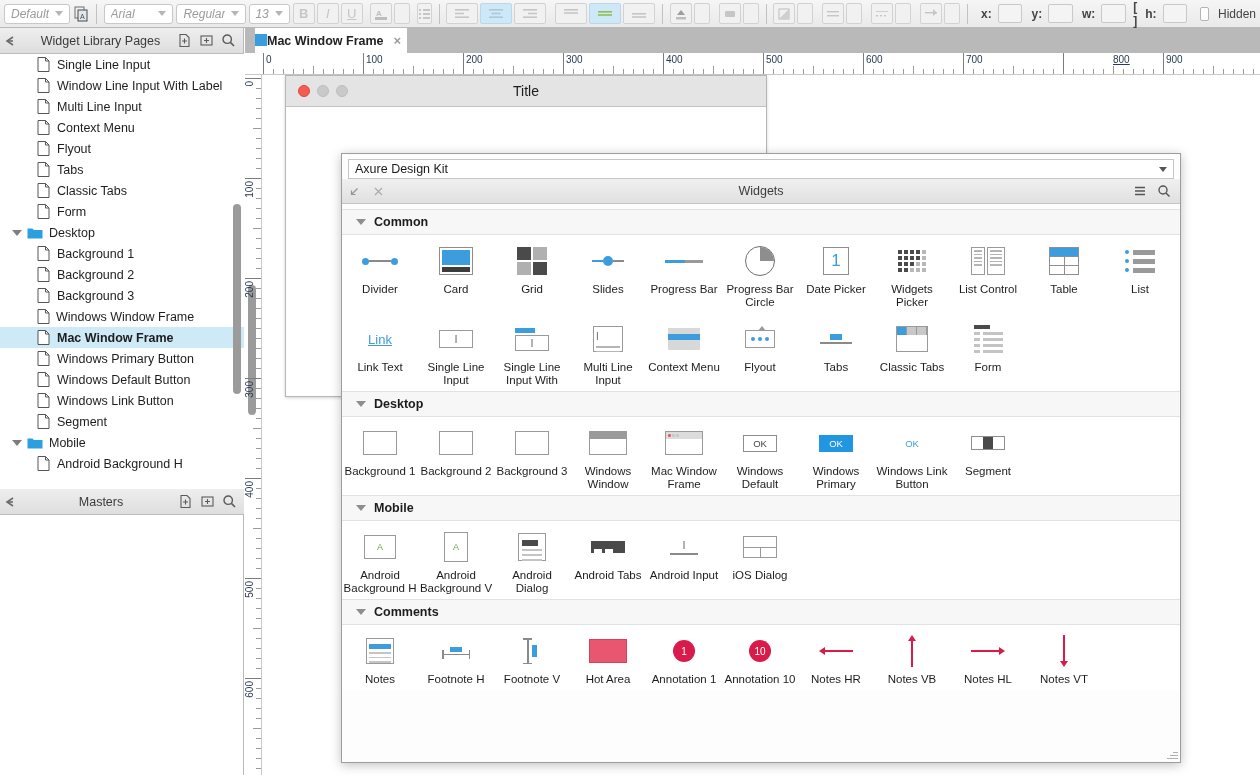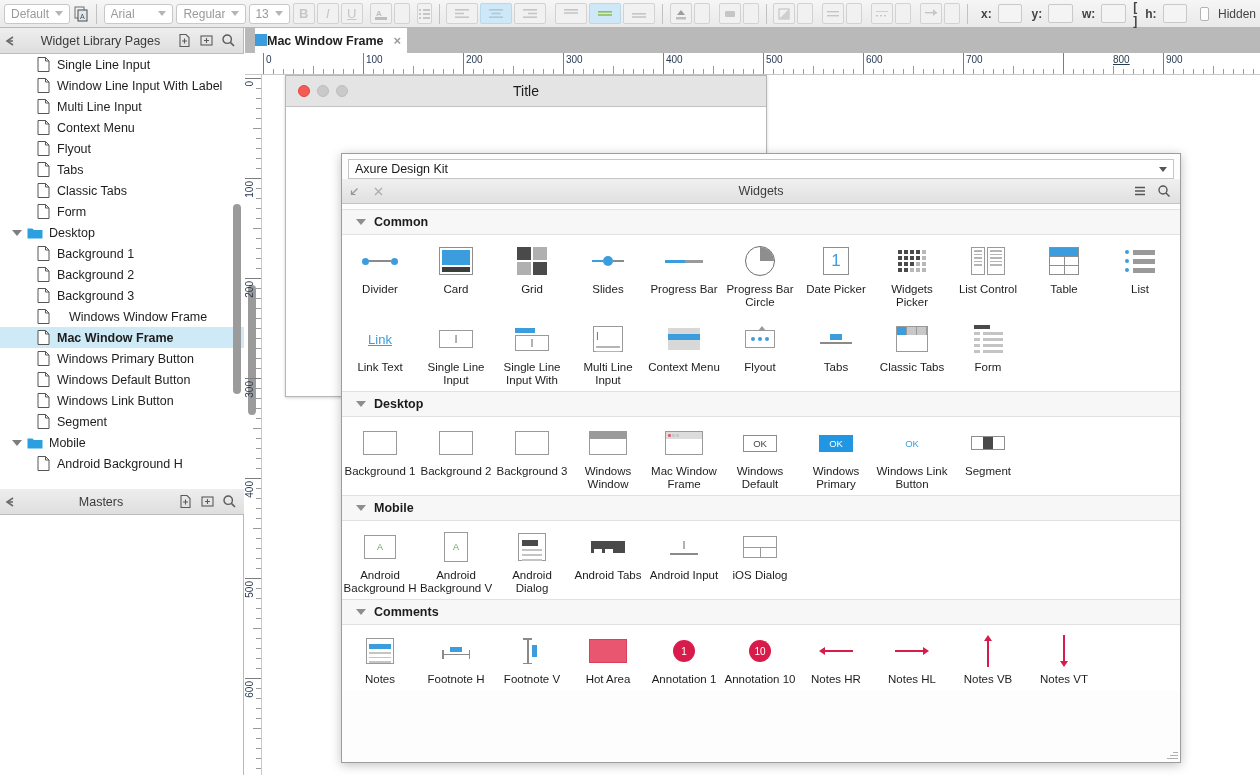--- a/index.html
+++ b/index.html
@@ -20,21 +20,21 @@
     border-bottom: 1px solid #b9b9b9;
     display: flex; align-items: center; padding: 0 4px;
     gap: 3px;
   }
   .tb-select {
     height: 20px; border: 1px solid #c8c8c8; background: #fff;
     border-radius: 3px; display: flex; align-items: center;
     padding: 0 2px 0 6px; color: #9a9a9a; font-size: 12px;
     position: relative;
   }
-  .tb-select .cap { flex: 1; white-space: nowrap; overflow: hidden; }
+  .tb-select .cap { flex: 1; white-space: nowrap; overflow: hidden; font-style: italic; }
   .tb-select .arrow {
     width: 0; height: 0; margin-left: 6px; margin-right: 4px;
     border-left: 4px solid transparent; border-right: 4px solid transparent;
     border-top: 5px solid #b5b5b5;
   }
   #sel-default { width: 108px; }
   #sel-font { width: 120px; }
   #sel-style { width: 104px; }
   #sel-size { width: 42px; padding-left: 5px; }
   .tb-sep { width: 1px; height: 20px; background: #c2c2c2; margin: 0 4px; }
@@ -667,21 +667,21 @@
           <span style="margin-left:5px">Background 3</span>
         </div>
         <div class="prow">
           <span class="ind1"></span>
           <span class="doc-ic">
             <svg width="13" height="15" viewBox="0 0 13 15">
               <path d="M1 0.5 h7.5 L12 4 v10.5 h-11 z" fill="#fff" stroke="#555" stroke-width="1"></path>
               <path d="M8.5 0.5 v3.5 h3.5" fill="none" stroke="#555" stroke-width="1"></path>
             </svg>
           </span>
-          <span style="margin-left:17px">Windows Window Frame</span>
+          <span style="margin-left:4px">Windows Window Frame</span>
         </div>
         <div class="prow sel">
           <span class="ind1"></span>
           <span class="doc-ic">
             <svg width="13" height="15" viewBox="0 0 13 15">
               <path d="M1 0.5 h7.5 L12 4 v10.5 h-11 z" fill="#fff" stroke="#555" stroke-width="1"></path>
               <path d="M8.5 0.5 v3.5 h3.5" fill="none" stroke="#555" stroke-width="1"></path>
             </svg>
           </span>
           <span style="margin-left:5px">Mac Window Frame</span>
@@ -1457,35 +1457,35 @@
           <span class="wicon">
             <span class="ic-arrow-h">
               <i class="hd" style="border-right:6px solid #d81b4a"></i>
               <i class="ln"></i>
             </span>
           </span>
           <span class="wlabel">Notes HR</span>
         </div>
         <div class="wcell">
           <span class="wicon">
+            <span class="ic-arrow-v">
+              <i class="hd" style="border-bottom:6px solid #d81b4a"></i>
+              <i class="ln"></i>
+            </span>
+          </span>
+          <span class="wlabel">Notes VB</span>
+        </div>
+        <div class="wcell">
+          <span class="wicon">
             <span class="ic-arrow-h">
               <i class="ln"></i>
               <i class="hd" style="border-left:6px solid #d81b4a"></i>
             </span>
           </span>
           <span class="wlabel">Notes HL</span>
-        </div>
-        <div class="wcell">
-          <span class="wicon">
-            <span class="ic-arrow-v">
-              <i class="hd" style="border-bottom:6px solid #d81b4a"></i>
-              <i class="ln"></i>
-            </span>
-          </span>
-          <span class="wlabel">Notes VB</span>
         </div>
         <div class="wcell">
           <span class="wicon">
             <span class="ic-arrow-v">
               <i class="ln"></i>
               <i class="hd" style="border-top:6px solid #d81b4a"></i>
             </span>
           </span>
           <span class="wlabel">Notes VT</span>
         </div>

